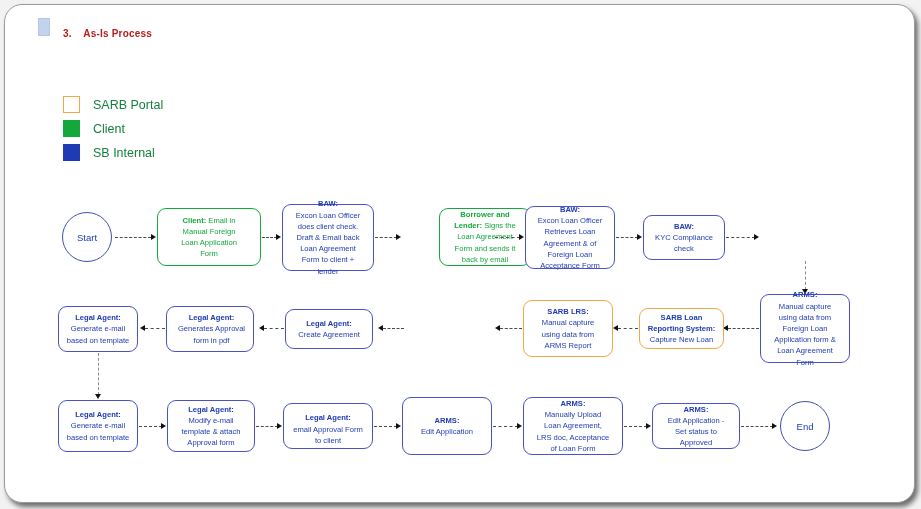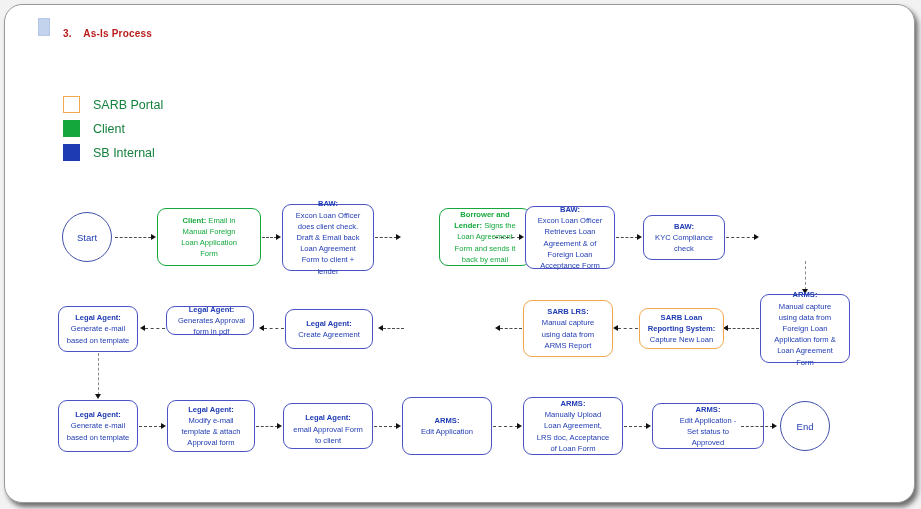--- a/index.html
+++ b/index.html
@@ -278,21 +278,21 @@
     <div class="arrow-l" style="left:373px; top:319.5px;"></div>
 
     <div class="node n-blue" style="left:280px; top:304px; width:88px; height:40px;">
       <span class="txt"><b class="hd">Legal Agent:</b>
 <span>Create Agreement</span></span>
     </div>
 
     <div class="conn-h" style="left:259px; top:323px; width:20px;"></div>
     <div class="arrow-l" style="left:254px; top:319.5px;"></div>
 
-    <div class="node n-blue" style="left:161px; top:301px; width:88px; height:29px;padding-left:7px;">
+    <div class="node n-blue" style="left:161px; top:301px; width:88px; height:46px;padding-left:7px;">
       <span class="txt"><b class="hd">Legal Agent:</b>
 <span>Generates Approval
 form in pdf</span></span>
     </div>
 
     <div class="conn-h" style="left:140px; top:323px; width:20px;"></div>
     <div class="arrow-l" style="left:135px; top:319.5px;"></div>
 
     <div class="node n-blue" style="left:53px; top:301px; width:80px; height:46px;">
       <span class="txt"><b class="hd">Legal Agent:</b>
@@ -343,21 +343,21 @@
       <span class="txt"><b class="hd">ARMS:</b>
 <span>Manually Upload
 Loan Agreement,
 LRS doc, Acceptance
 of Loan Form</span></span>
     </div>
 
     <div class="conn-h" style="left:619px; top:421px; width:23px;"></div>
     <div class="arrow-r" style="left:641px; top:417.5px;"></div>
 
-    <div class="node n-blue" style="left:647px; top:398px; width:112px; height:46px;">
+    <div class="node n-blue" style="left:647px; top:398px; width:88px; height:46px;">
       <span class="txt"><b class="hd">ARMS:</b>
 <span>Edit Application -
 Set status to
 Approved</span></span>
     </div>
 
     <div class="conn-h" style="left:736px; top:421px; width:32px;"></div>
     <div class="arrow-r" style="left:767px; top:417.5px;"></div>
 
     <div class="terminator" style="left:775px; top:396px; width:50px; height:50px;">

